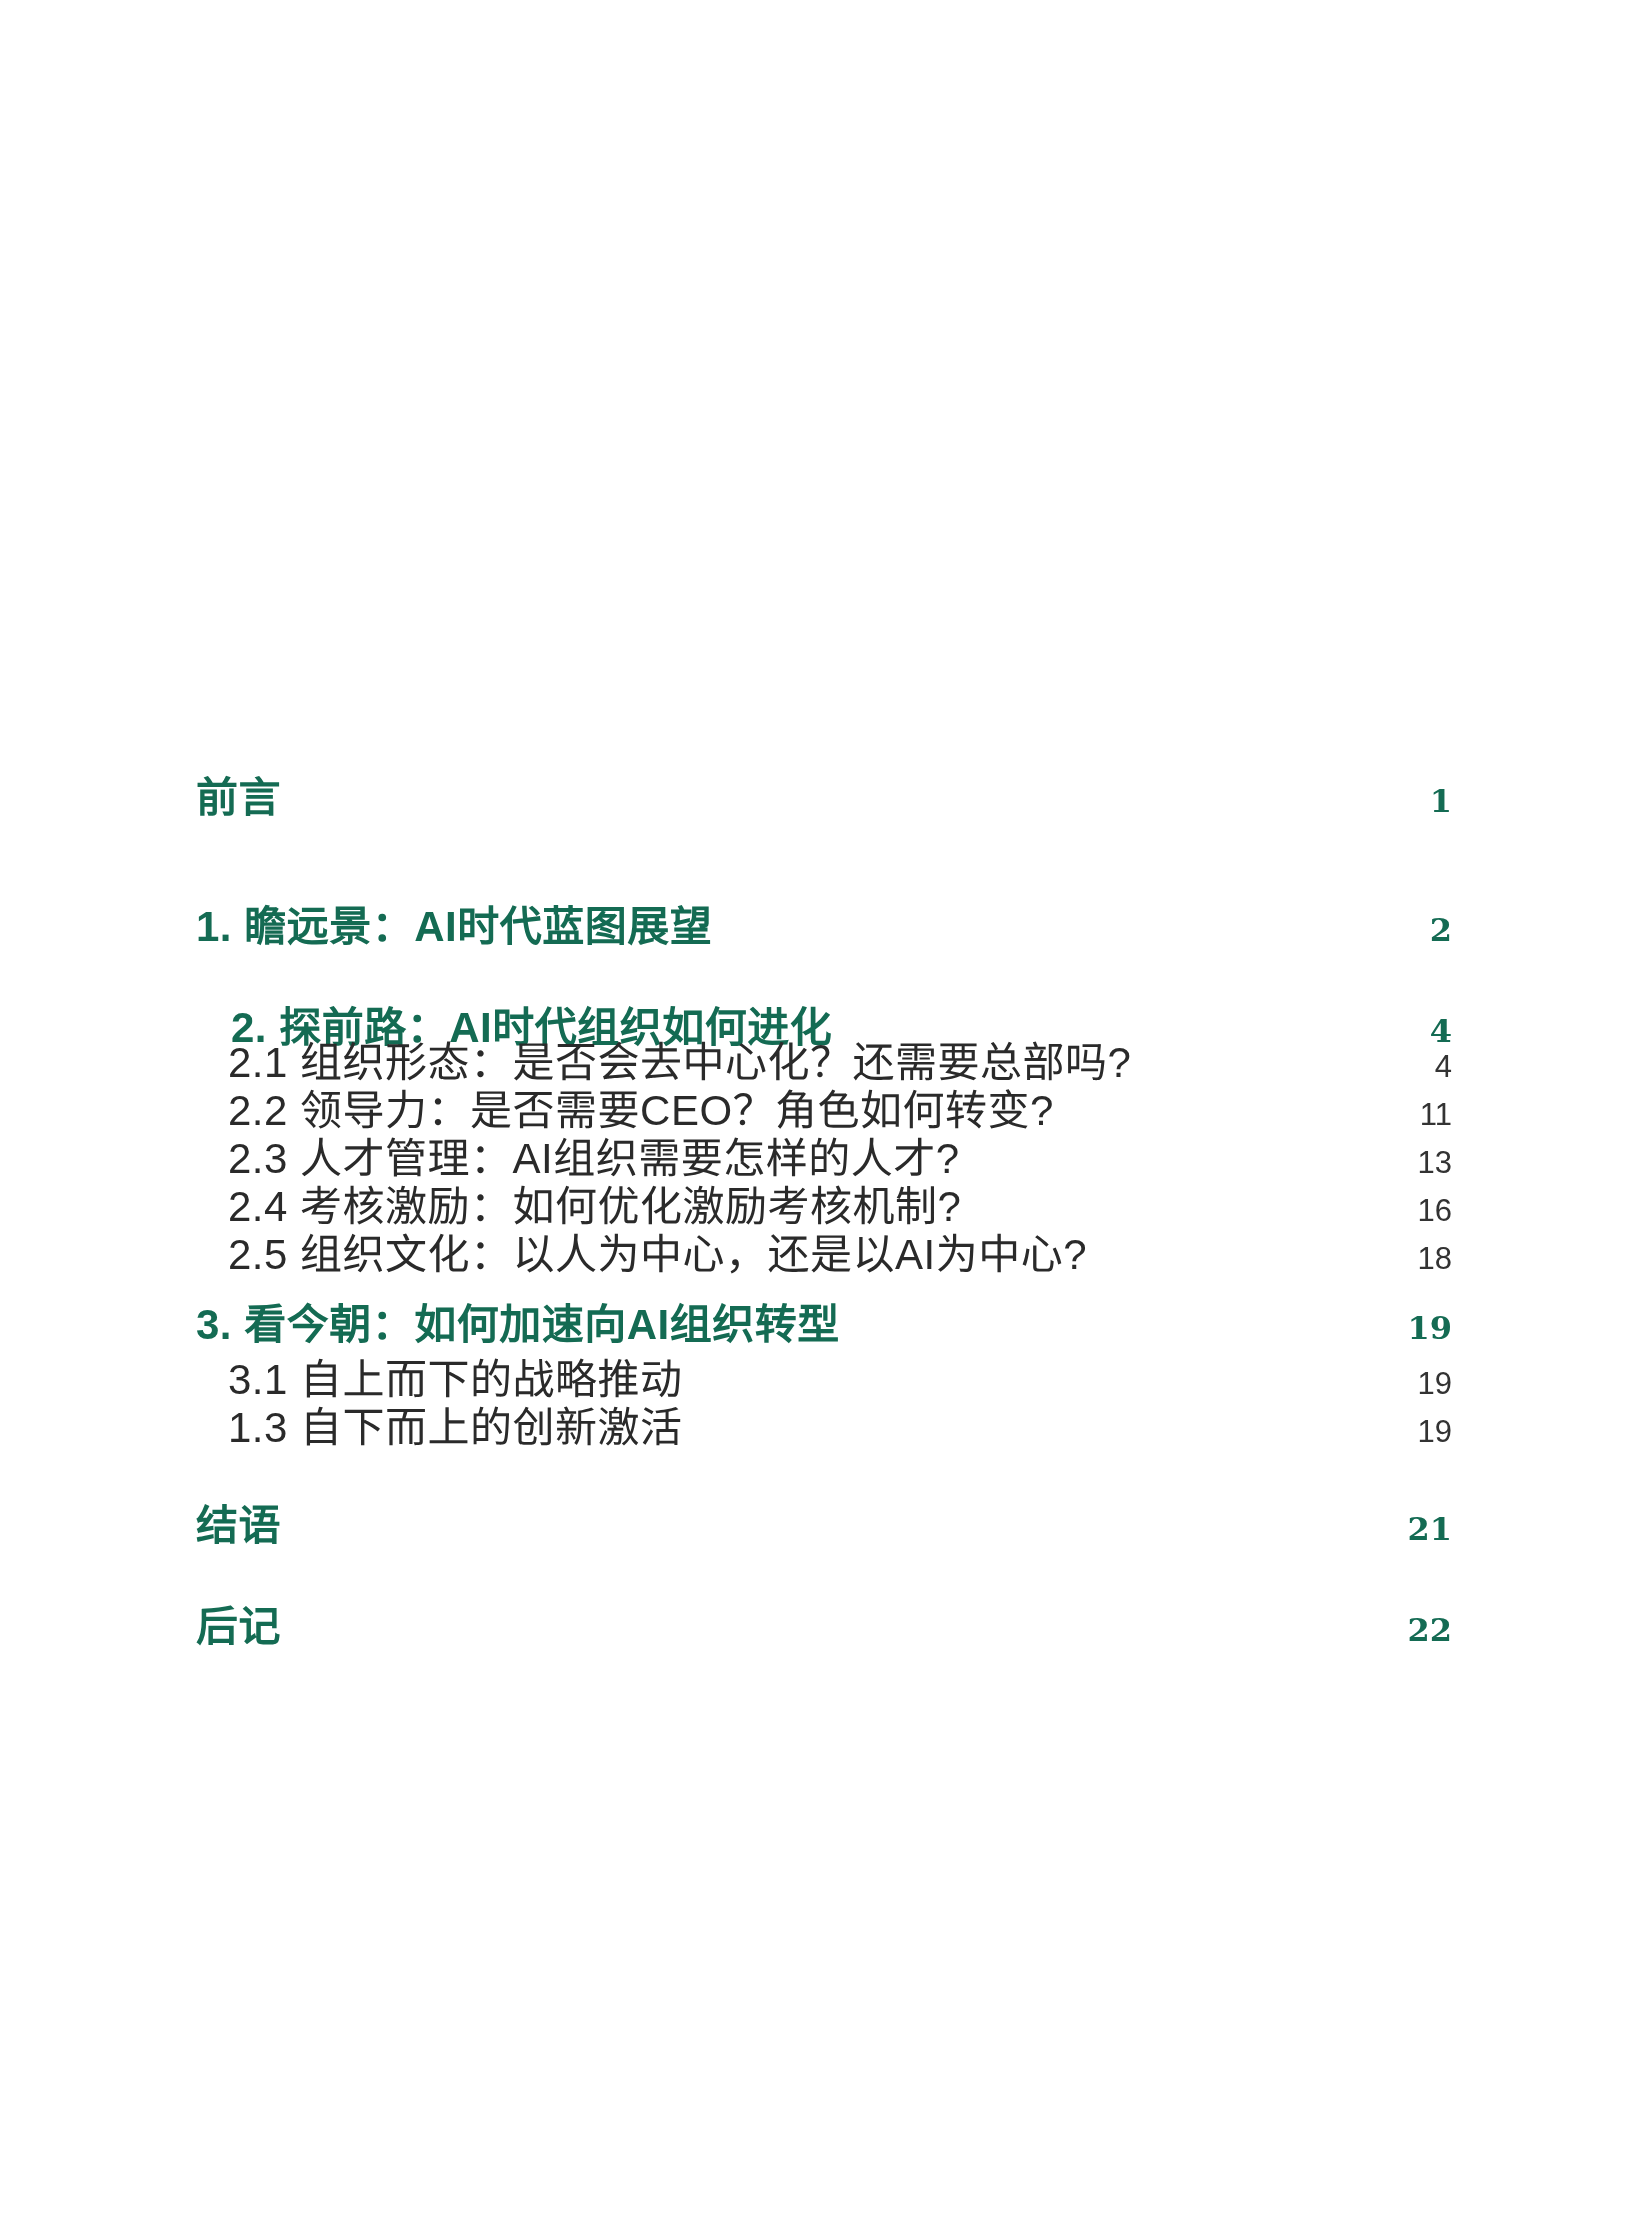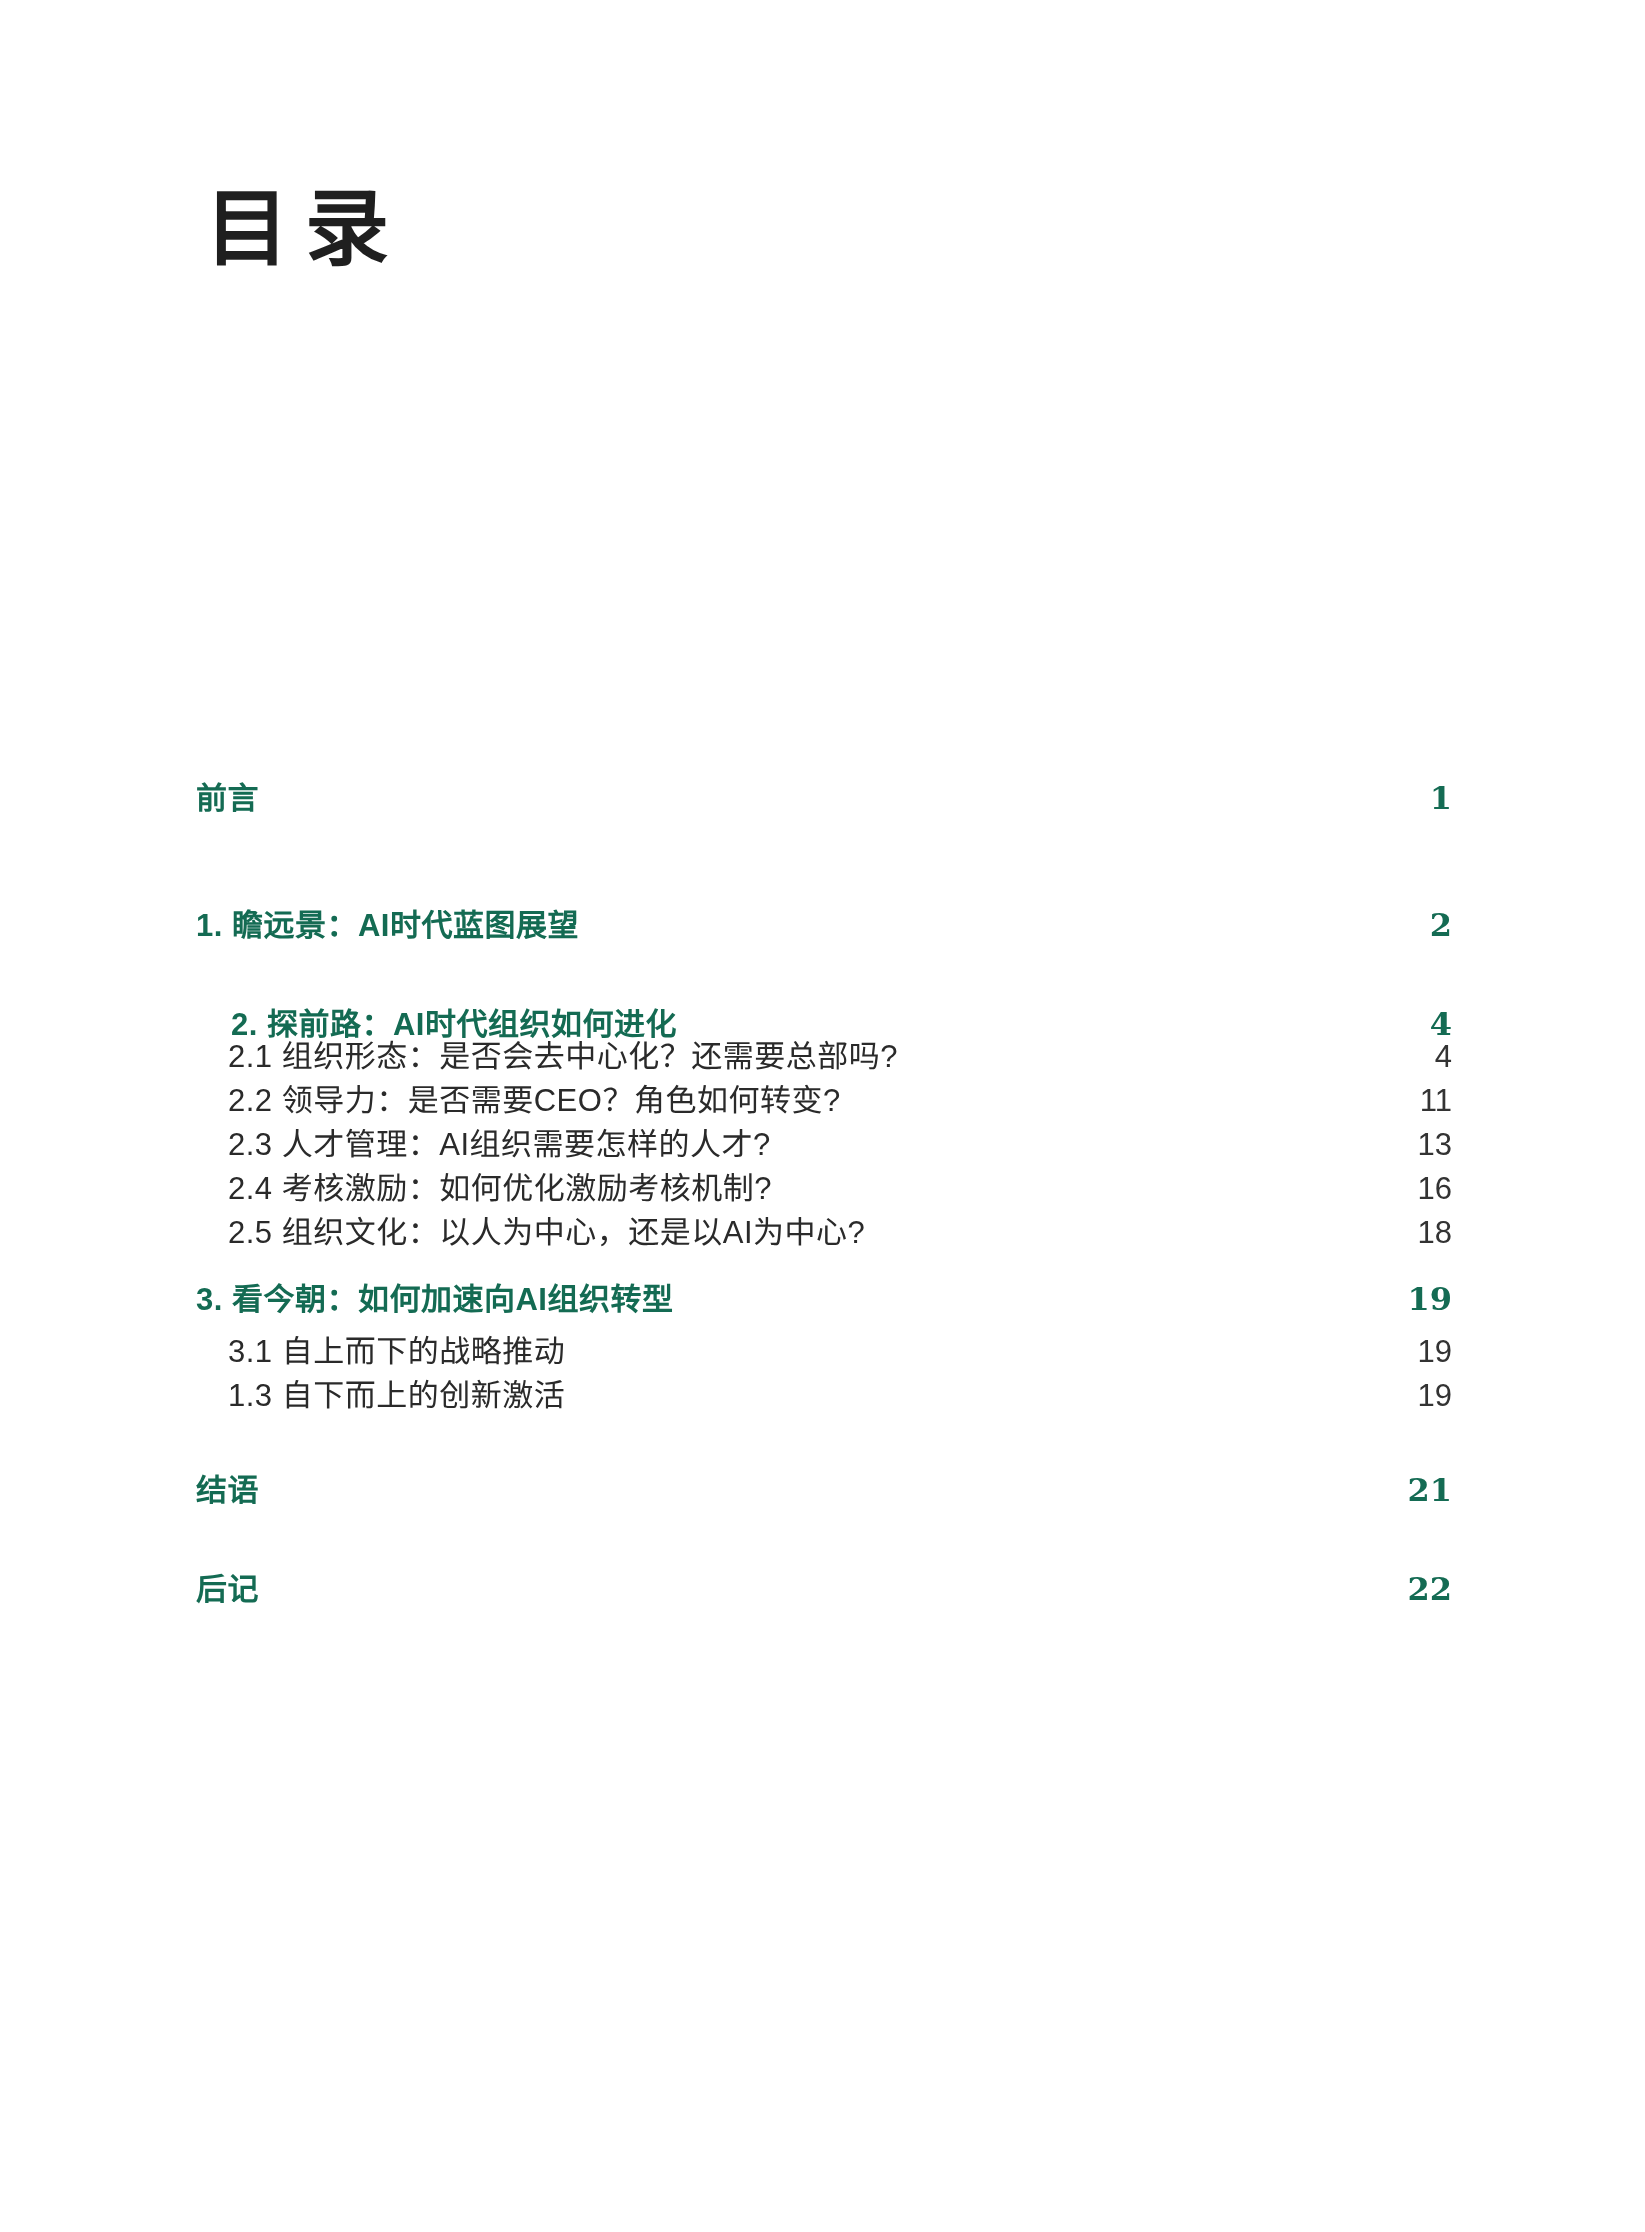--- a/index.html
+++ b/index.html
@@ -37,21 +37,21 @@
     width: 1256px;
   }
   .toc-row {
     display: flex;
     justify-content: space-between;
     align-items: baseline;
     line-height: 32px;
     min-height: 32px;
   }
   .toc-row .toc-label {
-    font-size: 31px;
+    font-size: 42px;
     letter-spacing: 0.5px;
     white-space: nowrap;
   }
   .toc-row .toc-page {
     white-space: nowrap;
   }
   .toc-row.main .toc-label {
     color: var(--accent);
     font-weight: 700;
   }
@@ -69,21 +69,20 @@
   .toc-row.sub .toc-page {
     color: var(--pagenum-text);
     font-weight: 400;
     font-size: 31px;
   }
 </style>
 </head>
 <body>
 
 <div class="page">
-  <h1 class="doc-title">目录</h1>
 
   <div class="toc">
   <div class="toc-row main">
     <span class="toc-label">前言</span>
     <span class="toc-page">1</span>
   </div>
 
   <div class="toc-row main" style="margin-top: 94px;">
     <span class="toc-label">1. 瞻远景：AI时代蓝图展望</span>
     <span class="toc-page">2</span>

